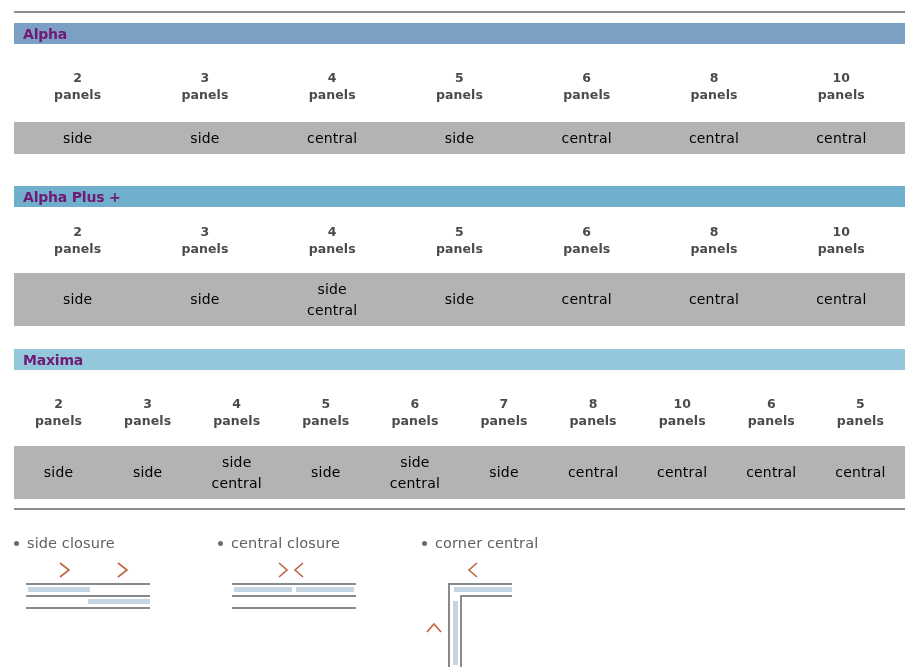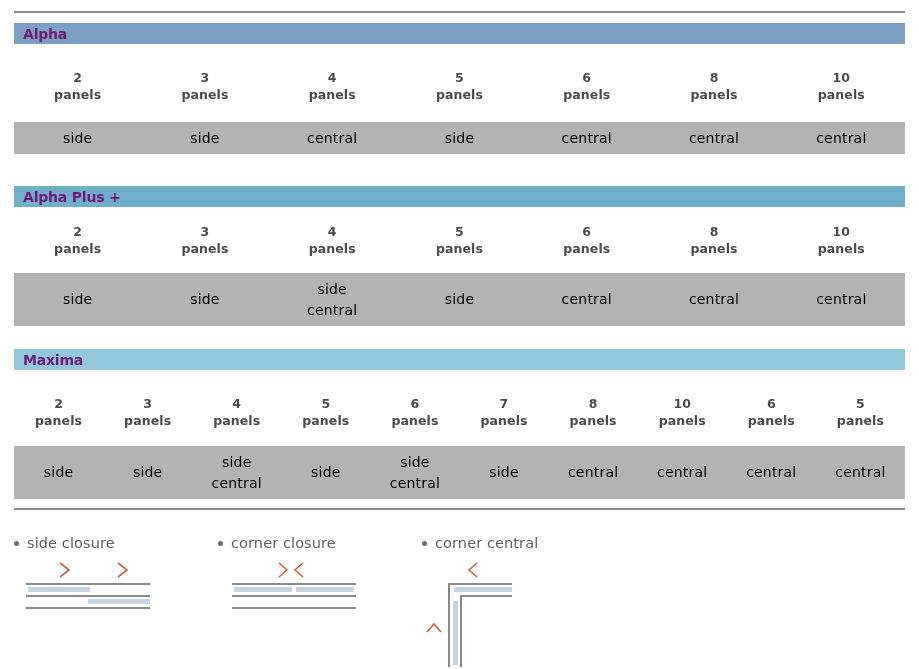--- a/index.html
+++ b/index.html
@@ -370,21 +370,21 @@
         <div class="bar" style="left:14px;top:30px;width:62px;height:5px;"></div>
         <div class="ln" style="left:12px;top:38px;width:124px;height:1.6px;"></div>
         <div class="bar" style="left:74px;top:42px;width:62px;height:5px;"></div>
         <div class="ln" style="left:12px;top:50px;width:124px;height:1.6px;"></div>
       </div>
     </div>
 
     <div class="legend-item" style="left:218px;">
       <div class="legend-label">
         <span class="legend-bullet"></span>
-        <span>corner closure</span>
+        <span>central closure</span>
       </div>
       <div class="legend-figure" style="width:160px;height:90px;">
         <svg class="arrow-svg" width="18" height="22" style="left:56px;top:2px;">
           <polyline points="5,4 13,11 5,18" fill="none" stroke="#c4623f" stroke-width="1.6"></polyline>
         </svg>
         <svg class="arrow-svg" width="18" height="22" style="left:72px;top:2px;">
           <polyline points="13,4 5,11 13,18" fill="none" stroke="#c4623f" stroke-width="1.6"></polyline>
         </svg>
         <div class="ln" style="left:14px;top:26px;width:124px;height:1.6px;"></div>
         <div class="bar" style="left:16px;top:30px;width:58px;height:5px;"></div>

